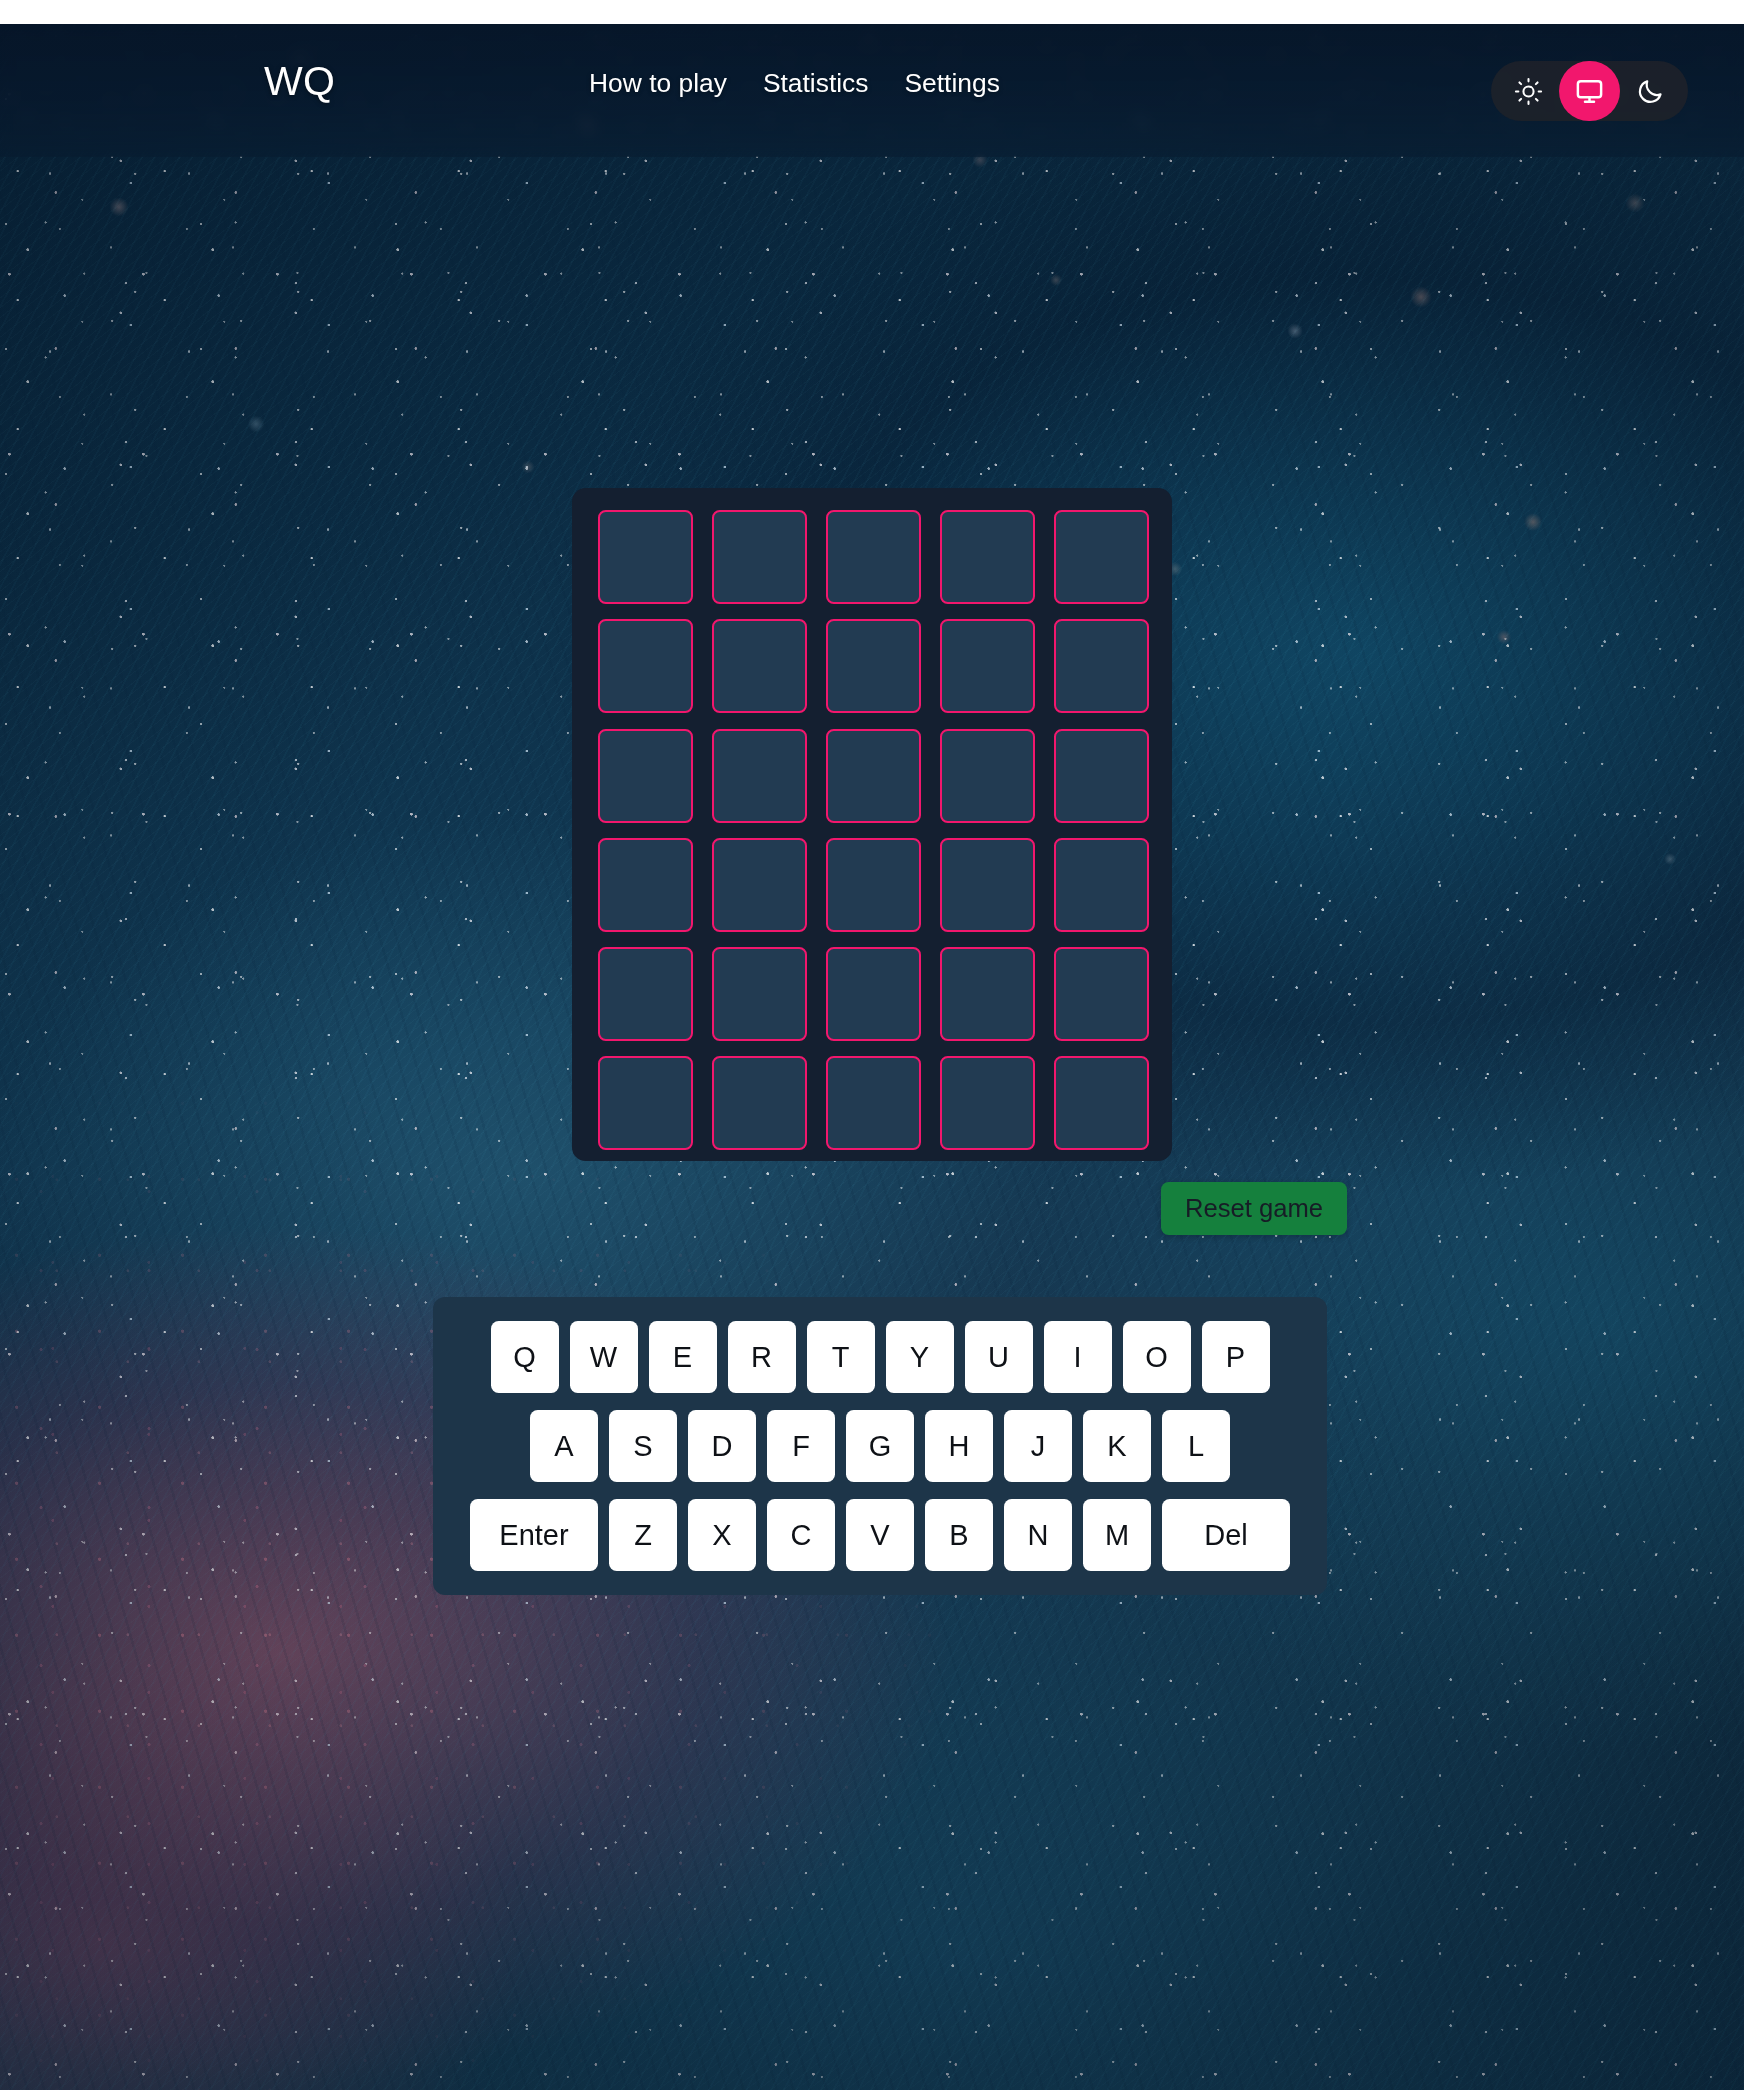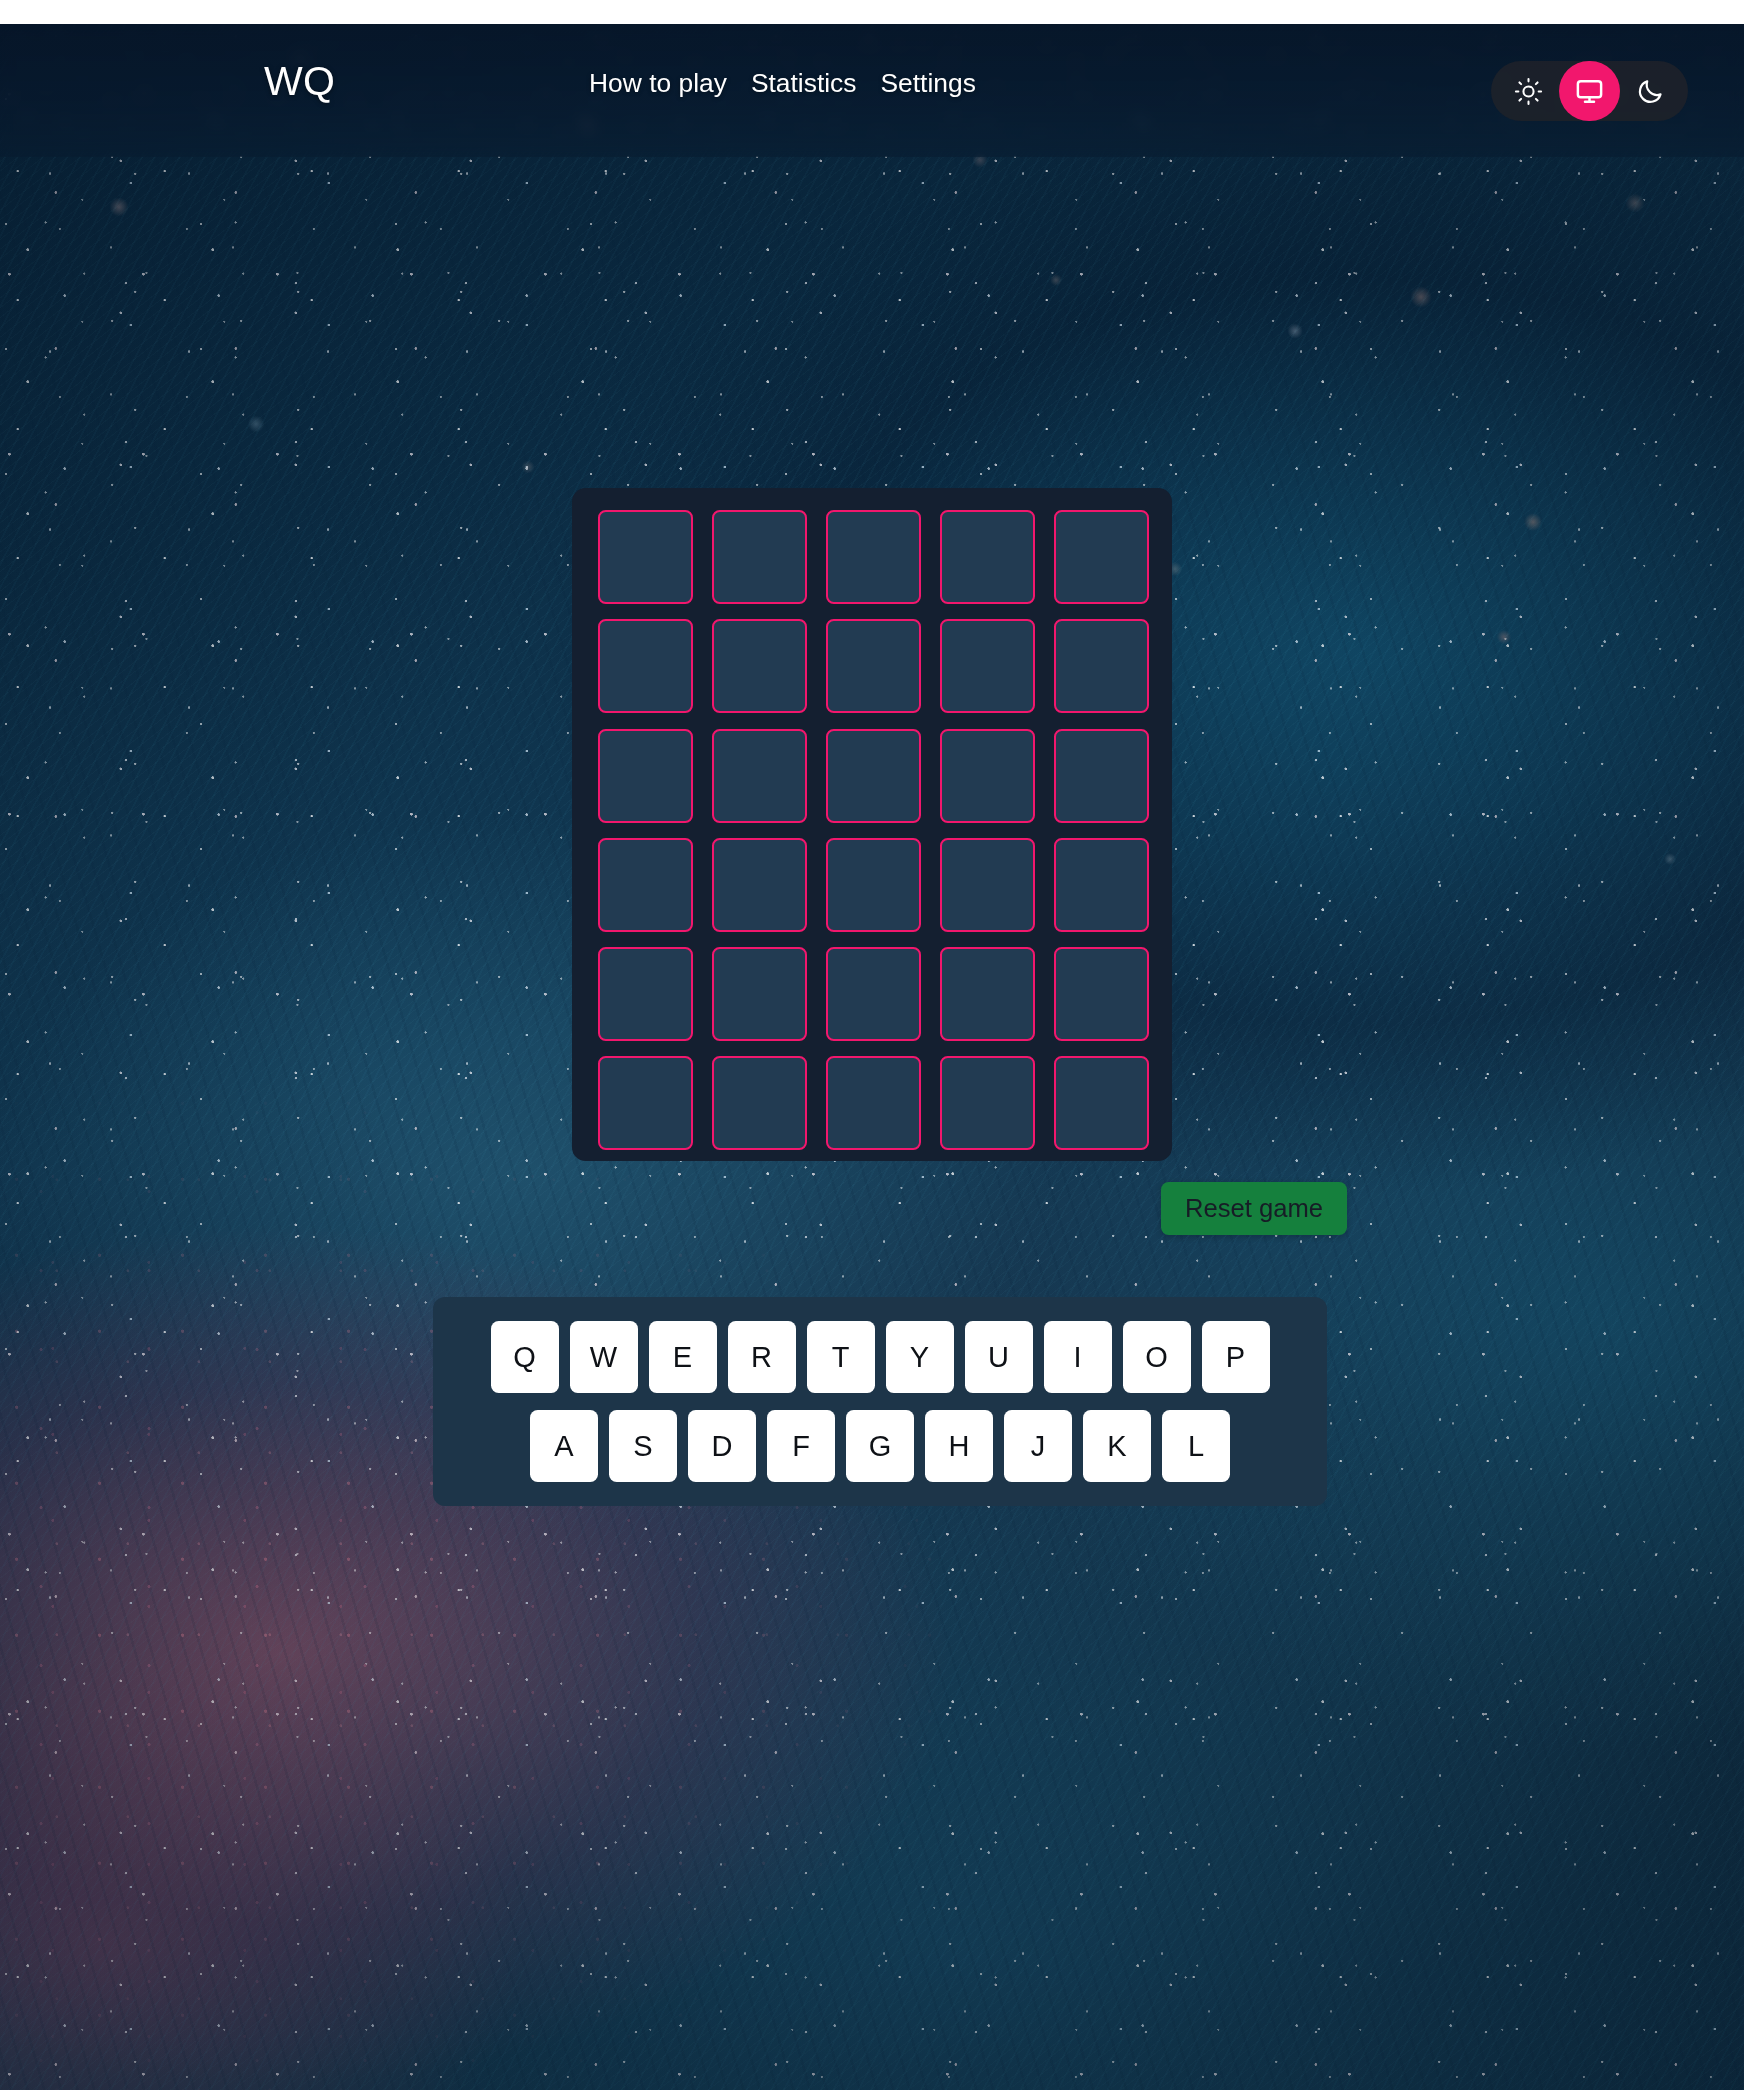--- a/index.html
+++ b/index.html
@@ -139,21 +139,21 @@
     letter-spacing: 0.4px;
     line-height: 1;
     text-shadow: 0 0.9px 5.1px rgba(0,0,0,.45);
   }
 
   #nav {
     position: absolute;
     left: 589px;
     top: 46px;
     display: flex;
-    gap: 24px;
+    gap: 36px;
     align-items: baseline;
   }
   .nav-link {
     color: #ffffff;
     font-size: 26.4px;
     line-height: 1;
     text-decoration: none;
     white-space: nowrap;
     text-shadow: 0 0.9px 4.3px rgba(0,0,0,.4);
     cursor: pointer;
@@ -394,16 +394,27 @@
         <button class="key">A</button>
         <button class="key">S</button>
         <button class="key">D</button>
         <button class="key">F</button>
         <button class="key">G</button>
         <button class="key">H</button>
         <button class="key">J</button>
         <button class="key">K</button>
         <button class="key">L</button>
       </div>
+      <div class="kb-row">
+        <button class="key wide">Enter</button>
+        <button class="key">Z</button>
+        <button class="key">X</button>
+        <button class="key">C</button>
+        <button class="key">V</button>
+        <button class="key">B</button>
+        <button class="key">N</button>
+        <button class="key">M</button>
+        <button class="key wide">Del</button>
+      </div>
     </section>
 
 </div>
 
 
 </body></html>

